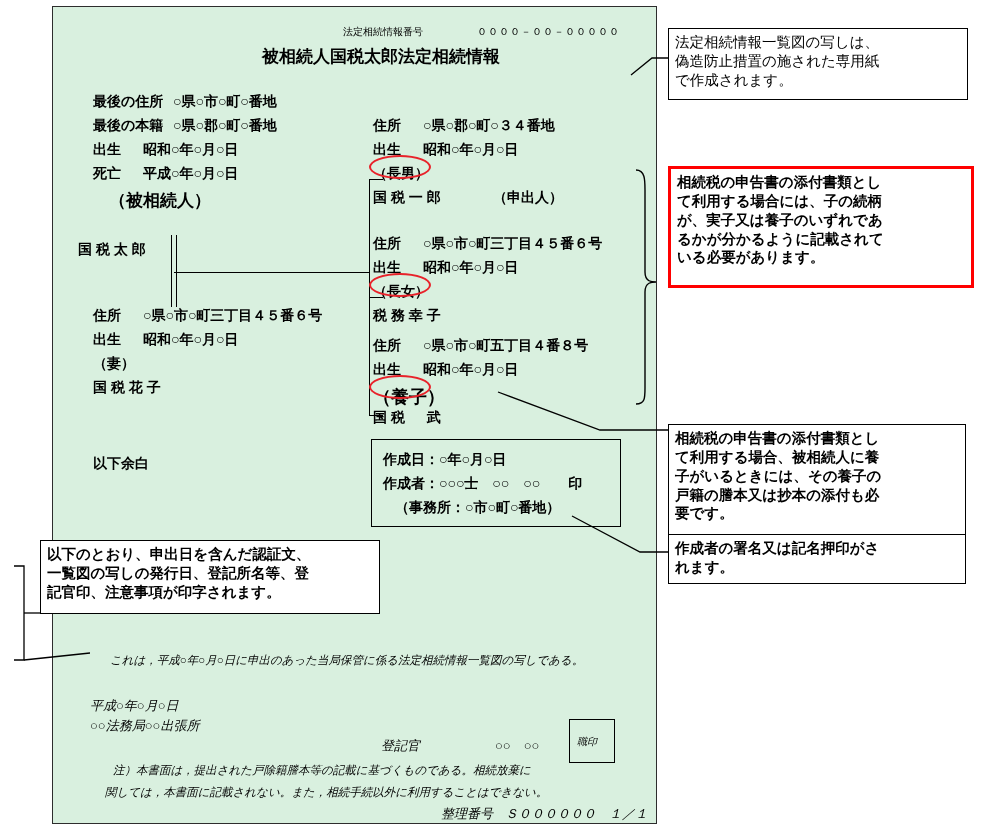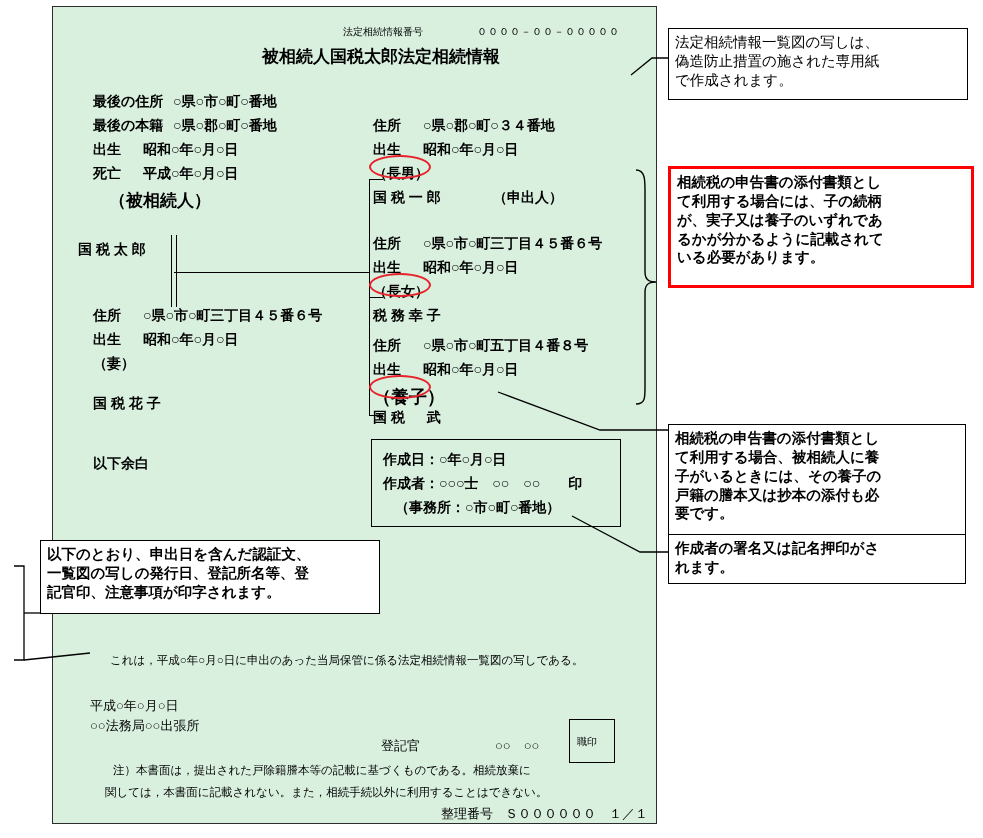--- a/index.html
+++ b/index.html
@@ -39,20 +39,21 @@
   .doc-title {
     font-size: 17px;
     font-weight: bold;
     margin-left: 39px;
   }
   .small {
     font-size: 10px;
   }
   .serif {
     font-family: "Liberation Serif", serif;
+    font-style: italic;
   }
   
   .line {
     position: absolute;
     background: #000000;
   }
   .vline { width: 1px; }
   .hline { height: 1px; }
 
   
@@ -123,21 +124,21 @@
     <div class="txt b" style="left:40px; top:182px; font-size:17px;margin-left:16px;">（被相続人）</div>
     <div class="txt b" style="left:25px; top:206px; font-size:14px;margin-top:28px;">国 税 太 郎</div>
 
     <div class="txt b" style="left:40px; top:300px; font-size:14px;">住所</div>
     <div class="txt b" style="left:90px; top:300px; font-size:14px;">○県○市○町三丁目４５番６号</div>
 
     <div class="txt b" style="left:40px; top:324px; font-size:14px;">出生</div>
     <div class="txt b" style="left:90px; top:324px; font-size:14px;">昭和○年○月○日</div>
 
     <div class="txt b" style="left:40px; top:348px; font-size:14px;">（妻）</div>
-    <div class="txt b" style="left:40px; top:372px; font-size:14px;margin-top:16px;">国 税 花 子</div>
+    <div class="txt b" style="left:40px; top:372px; font-size:14px;">国 税 花 子</div>
 
     <div class="txt b" style="left:40px; top:420px; font-size:14px;margin-top:28px;">以下余白</div>
 
     <div class="txt b" style="left:320px; top:110px; font-size:14px;">住所</div>
     <div class="txt b" style="left:370px; top:110px; font-size:14px;">○県○郡○町○３４番地</div>
     <div class="txt b" style="left:320px; top:134px; font-size:14px;">出生</div>
     <div class="txt b" style="left:370px; top:134px; font-size:14px;">昭和○年○月○日</div>
     <div class="txt b" style="left:320px; top:158px; font-size:14px;">（長男）</div>
     <div class="txt b" style="left:320px; top:182px; font-size:14px;">国 税 一 郎</div>
     <div class="txt b" style="left:440px; top:182px; font-size:14px;">（申出人）</div>

